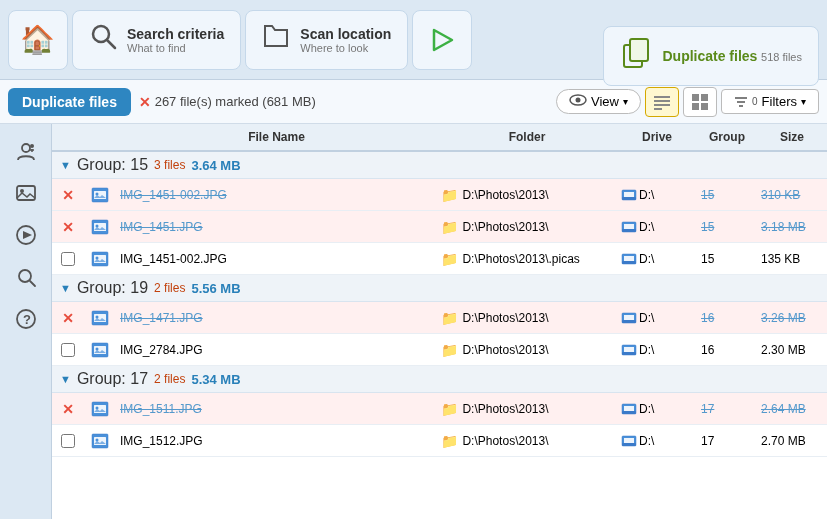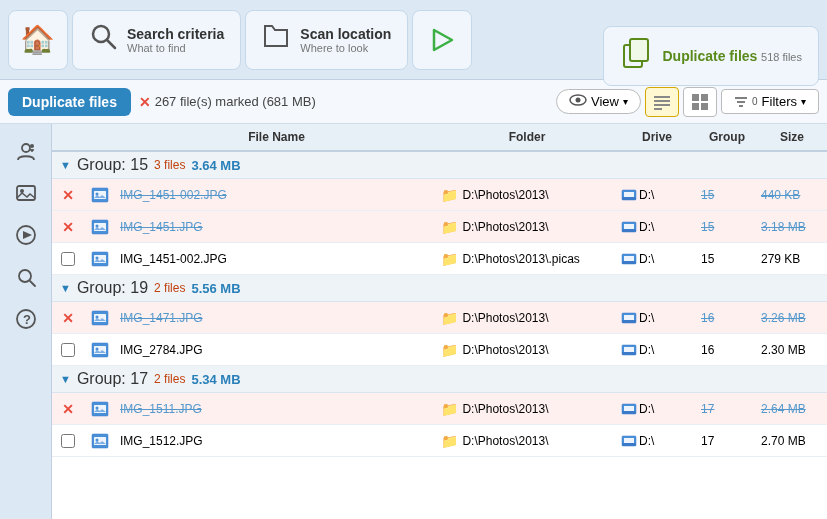--- a/index.html
+++ b/index.html
@@ -314,21 +314,21 @@
       </div>
       <div class="cell" style="display:flex;align-items:center;gap:2px;">
         <svg width="16" height="14" viewBox="0 0 16 14">
             <rect x="1" y="2" width="14" height="10" rx="1" fill="#4a90d9" stroke="#3a7ac9" stroke-width="0.5"></rect>
             <rect x="3" y="4" width="10" height="5" fill="white" opacity="0.9"></rect>
             <rect x="1" y="9" width="14" height="3" rx="1" fill="#3a7ac9"></rect>
           </svg>
         <span class="blue-strike">D:\</span>
       </div>
       <div class="cell blue-strike">15</div>
-      <div class="cell blue-strike">440 KB</div>
+      <div class="cell blue-strike">310 KB</div>
     </div>
 
     <div class="file-row marked">
       <div class="cell check-cell">
         <span class="x-mark">✕</span>
       </div>
       <div class="cell check-cell">
         <svg width="18" height="18" viewBox="0 0 18 18">
           <rect x="1" y="2" width="16" height="14" rx="1" fill="#4a90d9" stroke="#3a7ac9" stroke-width="0.5"></rect>
           <rect x="3" y="5" width="12" height="8" rx="0.5" fill="white" opacity="0.9"></rect>
@@ -372,21 +372,21 @@
       </div>
       <div class="cell" style="display:flex;align-items:center;gap:2px;">
         <svg width="16" height="14" viewBox="0 0 16 14">
             <rect x="1" y="2" width="14" height="10" rx="1" fill="#4a90d9" stroke="#3a7ac9" stroke-width="0.5"></rect>
             <rect x="3" y="4" width="10" height="5" fill="white" opacity="0.9"></rect>
             <rect x="1" y="9" width="14" height="3" rx="1" fill="#3a7ac9"></rect>
           </svg>
         <span>D:\</span>
       </div>
       <div class="cell">15</div>
-      <div class="cell">279 KB</div>
+      <div class="cell">135 KB</div>
     </div>
 
     <div class="group-row">
       <div class="group-label">
         <span style="color:#2980b9;font-size:11px;">▼</span>
         <span class="group-text">Group: 19</span>
         <span class="group-count">2 files</span>
         <span class="group-size">5.56 MB</span>
       </div>
     </div>

